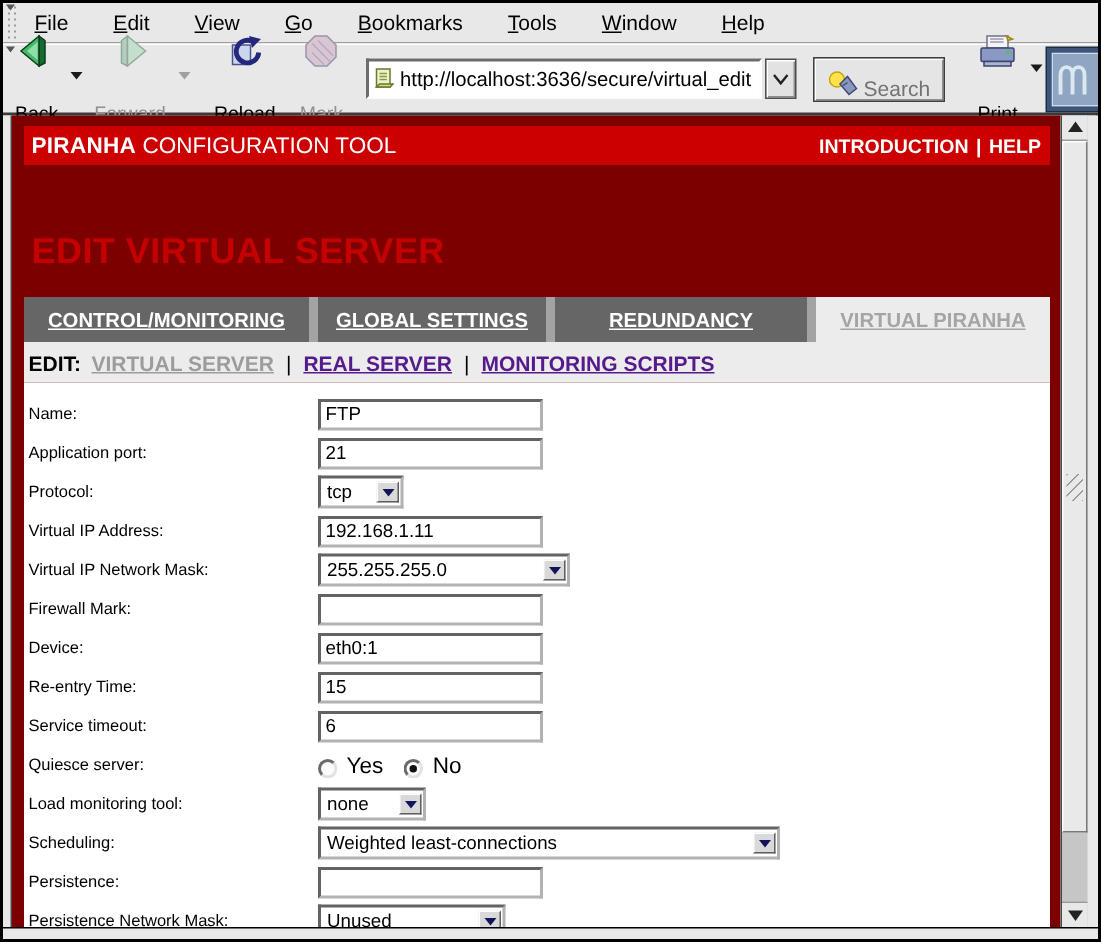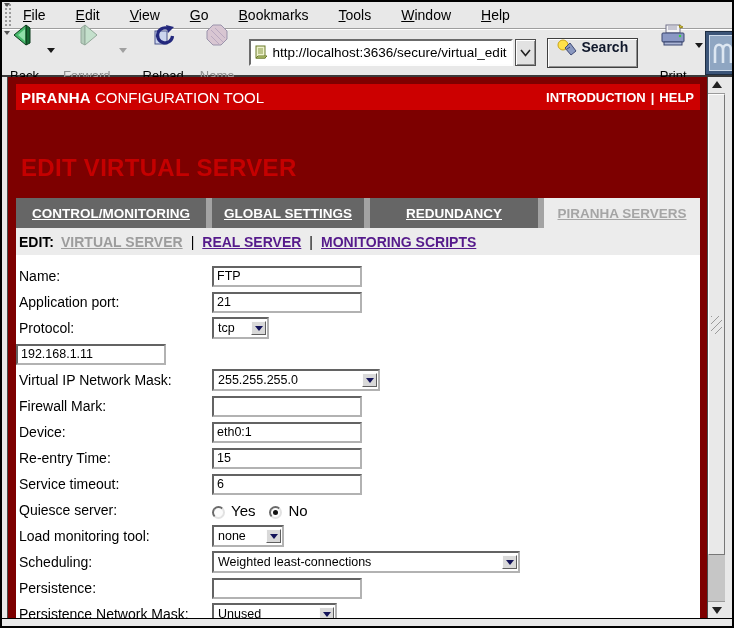--- a/index.html
+++ b/index.html
@@ -42,24 +42,24 @@
   .urlfield input{
     border:0; outline:none; flex:1; font-size:13.5px; font-family:"Liberation Sans",sans-serif;
     color:#000; background:#fff; white-space:nowrap;
   }
   .urlcombo{
     width:21px; height:27px; margin-left:2px; background:#e2e2e2;
     border:1px solid #4f4f4f; box-shadow:inset 1px 1px 0 #fff, inset -1px -1px 0 #8f8f8f;
     display:flex; align-items:center; justify-content:center;
   }
   .searchbtn{
-    display:flex; align-items:flex-start; gap:4px; height:30px; padding:0 9px; margin-left:5px;
+    display:flex; align-items:flex-end; gap:4px; height:30px; padding:0 9px; margin-left:5px;
     background:#e5e5e5; border:1px solid #3f3f3f;
     box-shadow:inset 1px 1px 0 #fff, inset -1px -1px 0 #8f8f8f;
-    font-size:14px; font-weight:bold; color:#0f172a;
+    font-size:14px; font-weight:normal; color:#737373;
   }
   .printgroup{ display:flex; align-items:center; margin-left:16px; }
   .logo{
     margin-left:auto; margin-right:5px; width:45px; height:42px;
     background:#8fa6c2; border:3px solid #3c5578; outline:1px solid #1d2d42;
     box-shadow:inset 0 0 0 1px #cfdceb; display:flex; align-items:center; justify-content:center;
   }
   
   .content-row{ display:flex; height:541px; }
   .frame-left{ width:6px; background:#e8e8e8; border-right:1px solid #4a4a4a; }
@@ -110,21 +110,21 @@
     padding-left:3px;
   }
   .subnav .prefix{ margin-right:7px; font-weight:bold; }
   .subnav .sep{ margin:0 8px; font-weight:normal; }
   .subnav-link{ text-decoration:underline; cursor:pointer; }
   .subnav-link.current{ color:#9c9c9c; }
   .subnav-link.other{ color:#551a8b; }
   
   .formarea{ margin:0 7px 0 8px; background:#fff; padding-top:8px; height:400px; }
   .frow{ height:26px; display:flex; align-items:center; }
-  .flabel{ width:196px; padding-left:3px; font-size:14px; color:#000; }
+  .flabel{ width:196px; padding-left:3px; font-size:11px; color:#000; }
   .tinput{
     width:150px; height:21px; background:#fff; color:#000;
     border:2px solid; border-color:#636363 #b2b2b2 #b2b2b2 #636363;
     font-size:12.5px; font-family:"Liberation Sans",sans-serif; padding:0 3px; outline:none;
   }
   .xselect{
     height:22px; background:#fff; border:2px solid; border-color:#636363 #b2b2b2 #b2b2b2 #636363;
     display:flex; align-items:center; cursor:pointer;justify-content:space-between;
   }
   .xsel-text{ flex:1; font-size:12.5px; padding-left:4px; white-space:nowrap; overflow:hidden; }
@@ -208,21 +208,21 @@
 
     <div class="tbtn disabled" style="margin-left:6px">
       <span>
         <svg width="22" height="22" viewBox="0 0 22 22">
           <polygon points="7,1 15,1 21,7 21,15 15,21 7,21 1,15 1,7" fill="#d8c6d2" stroke="#9a93ab"></polygon>
           <line x1="5" y1="6" x2="17" y2="18" stroke="#b9a9c0"></line>
           <line x1="5" y1="12" x2="13" y2="20" stroke="#b9a9c0"></line>
           <line x1="9" y1="4" x2="19" y2="14" stroke="#b9a9c0"></line>
         </svg>
       </span>
-      <span class="tlabel">Name</span>
+      <span class="tlabel">Mark</span>
     </div>
 
     <div class="urlgroup">
       <div class="urlfield">
         <span style="margin:0 4px 0 3px;display:flex">
           <svg width="14" height="15" viewBox="0 0 14 15">
             <rect x="2" y="1" width="9" height="12" fill="#eef2cc" stroke="#6a7a2a"></rect>
             <path d="M2 13 l9 0 2 -2 -9 0 z" fill="#cddd88" stroke="#6a7a2a"></path>
             <line x1="4" y1="4" x2="9" y2="4" stroke="#8a9a4a"></line>
             <line x1="4" y1="6" x2="9" y2="6" stroke="#8a9a4a"></line>
@@ -294,21 +294,21 @@
           <div class="tab">
             <span>CONTROL/MONITORING</span>
           </div>
           <div class="tab">
             <span>GLOBAL SETTINGS</span>
           </div>
           <div class="tab">
             <span>REDUNDANCY</span>
           </div>
           <div class="tab active">
-            <span>PIRANHA SERVERS</span>
+            <span>VIRTUAL PIRANHA</span>
           </div>
         </div>
 
       <div class="subnav" id="subnav">
           <span class="prefix">EDIT:</span>
           <a class="subnav-link current">VIRTUAL SERVER</a>
           <span class="sep">|</span>
           <a class="subnav-link other">REAL SERVER</a>
           <span class="sep">|</span>
           <a class="subnav-link other">MONITORING SCRIPTS</a>
@@ -326,20 +326,21 @@
           <div class="frow">
             <span class="flabel">Protocol:</span>
             <div class="xselect">
               <span class="xsel-text">tcp</span>
               <span class="xsel-btn">
                 <span class="xsel-tri"></span>
               </span>
             </div>
           </div>
           <div class="frow">
+            <span class="flabel">Virtual IP Address:</span>
             <input type="text" class="tinput" value="192.168.1.11" style="">
           </div>
           <div class="frow">
             <span class="flabel">Virtual IP Network Mask:</span>
             <div class="xselect">
               <span class="xsel-text">255.255.255.0</span>
               <span class="xsel-btn">
                 <span class="xsel-tri"></span>
               </span>
             </div>

